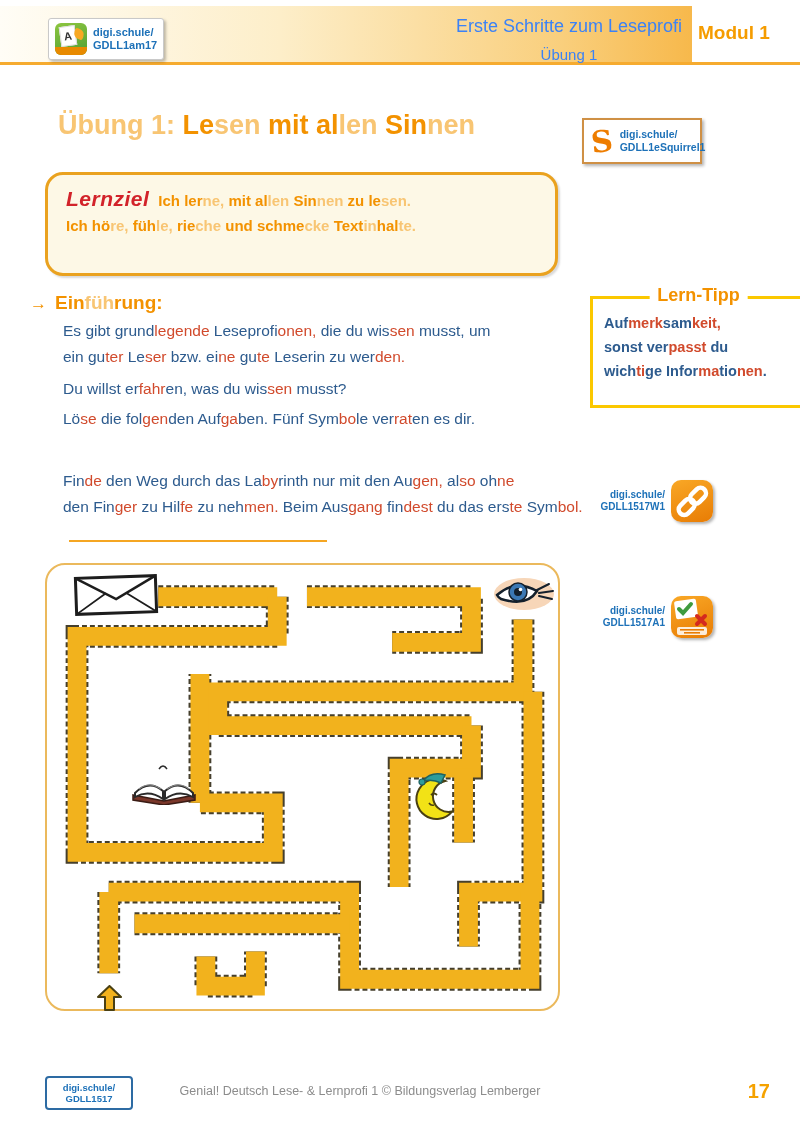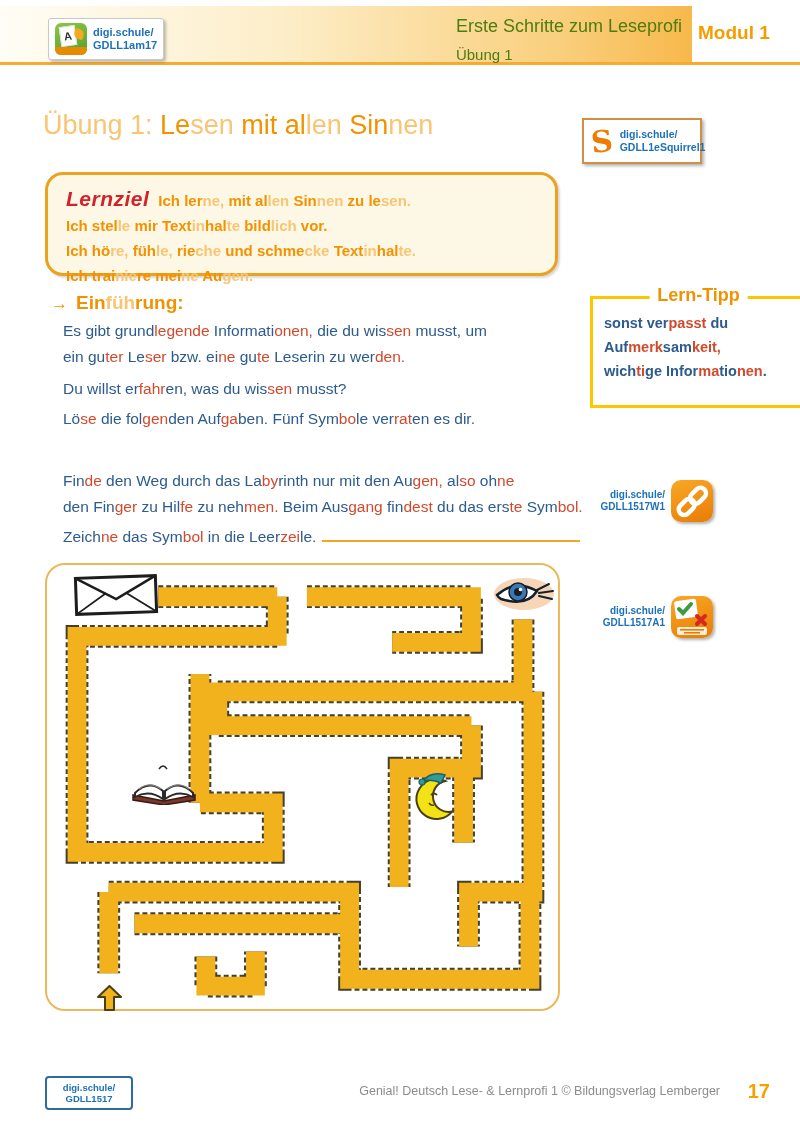--- a/index.html
+++ b/index.html
@@ -16,28 +16,28 @@
     display:flex;align-items:center;gap:6px;padding:2px 6px;box-sizing:border-box;}
   .app-icon{width:32px;height:32px;border-radius:6px;position:relative;flex:0 0 32px;
     background:linear-gradient(160deg,#8dc63f,#4f9e35);overflow:hidden;}
   .app-icon .card{position:absolute;left:5px;top:3px;width:14px;height:18px;background:#fff;
     transform:rotate(-8deg);border:1px solid #ddd;font-weight:bold;font-size:11px;color:#333;
     text-align:center;line-height:18px;}
   .app-icon .arrow{position:absolute;right:3px;top:6px;width:10px;height:10px;background:#f7a823;
     border-radius:2px 6px 2px 6px;transform:rotate(20deg);}
   .app-icon .band{position:absolute;left:0;bottom:0;width:100%;height:8px;background:#e88a00;}
   .badge-text{font-weight:bold;color:var(--link_blue);font-size:11px;line-height:1.2;}
-  .hdr-title{position:absolute;right:118px;top:16px;text-align:left;color:#4d7c0f;}
+  .hdr-title{position:absolute;right:118px;top:16px;text-align:center;color:#3b82f6;}
   .hdr-title .l1{font-size:18px;}
   .hdr-title .l2{font-size:15px;margin-top:9px;}
   .hdr-modul{position:absolute;right:14px;top:22px;width:88px;text-align:left;
     font-size:19px;font-weight:bold;color:#f59c00;}
 
   
-  .main-title{position:absolute;left:43px;top:110px;font-size:27px;font-weight:normal;}
+  .main-title{position:absolute;left:58px;top:110px;font-size:27px;font-weight:bold;}
 
   
   .seg-b{color:var(--text_blue);}
   .seg-r{color:var(--text_red);text-align:right;}
   .seg-d{color:var(--accent_orange);}
   .seg-l{color:var(--light_orange);}
 
   
   .sq-badge{position:absolute;left:582px;top:118px;width:120px;height:46px;background:#fff;
     border:2px solid #cf9045;box-shadow:2px 2px 3px rgba(0,0,0,.3);
@@ -83,21 +83,21 @@
   .maze-box svg{position:absolute;left:0;top:0;}
   .maze-outline{fill:none;stroke:#453f2d;stroke-width:23px;stroke-dasharray:5 3;}
   .maze-fill{fill:none;stroke:var(--maze_yellow);stroke-width:19px;}
   .maze-icon{position:absolute;}
 
   
   .ft-badge{position:absolute;left:45px;top:1076px;width:88px;height:34px;box-sizing:border-box;
     border:2px solid #2d6ba3;border-radius:4px;background:#fff;display:flex;flex-direction:column;
     align-items:center;justify-content:center;}
   .ft-badge .badge-text{font-size:9.5px;text-align:center;}
-  .ft-credit{position:absolute;left:0;top:1084px;width:720px;text-align:right;
+  .ft-credit{position:absolute;left:0;top:1084px;width:720px;text-align:center;
     font-size:12.5px;color:var(--footer_grey);}
   .ft-page{position:absolute;right:30px;top:1080px;font-size:20px;font-weight:bold;
     color:#f5a200;}
 </style>
 </head>
 <body>
 
 <div class="page">
 
   <div class="hdr-band"></div>
@@ -127,50 +127,48 @@
   <div class="sq-badge">
     <div class="sq-logo">S</div>
     <div class="sq-text">
       <div>digi.schule/</div>
       <div>GDLL1eSquirrel1</div>
     </div>
   </div>
 
   <div class="lz-box">
     <div class="lz-line"><span class="lz-label">Lernziel</span><span><span class="seg-d">Ich ler</span><span class="seg-l">ne, </span><span class="seg-d">mit al</span><span class="seg-l">len </span><span class="seg-d">Sin</span><span class="seg-l">nen </span><span class="seg-d">zu le</span><span class="seg-l">sen.</span></span></div>
-    <div class="lz-line"><span class="seg-d">Ich stel</span><span class="seg-l">le </span><span class="seg-d">mir Text</span><span class="seg-l">in</span><span class="seg-d">hal</span><span class="seg-l">te </span><span class="seg-d">bild</span><span class="seg-l">lich </span><span class="seg-d">vor.</span></div>
     <div class="lz-line"><span class="seg-d">Ich hö</span><span class="seg-l">re, </span><span class="seg-d">füh</span><span class="seg-l">le, </span><span class="seg-d">rie</span><span class="seg-l">che </span><span class="seg-d">und schme</span><span class="seg-l">cke </span><span class="seg-d">Text</span><span class="seg-l">in</span><span class="seg-d">hal</span><span class="seg-l">te.</span></div>
-    <div class="lz-line"><span class="seg-d">Ich trai</span><span class="seg-l">nie</span><span class="seg-d">re </span><span class="seg-d">mei</span><span class="seg-l">ne </span><span class="seg-d">Au</span><span class="seg-l">gen.</span></div>
-  </div>
-
-  <div class="sec-head" style="left:51px;top:292px;">
+  </div>
+
+  <div class="sec-head" style="left:30px;top:292px;">
     <span class="sec-arrow">→</span><span><span class="seg-d">Ein</span><span class="seg-l">füh</span><span class="seg-d">rung:</span></span>
   </div>
   <div class="para" style="left:63px;top:318px;">
-    <div><span class="seg-b">Es gibt grund</span><span class="seg-r">legende</span><span class="seg-b"> Informati</span><span class="seg-r">onen,</span><span class="seg-b"> die du wis</span><span class="seg-r">sen</span><span class="seg-b"> musst, um</span></div>
+    <div><span class="seg-b">Es gibt grund</span><span class="seg-r">legende</span><span class="seg-b"> Leseprofi</span><span class="seg-r">onen,</span><span class="seg-b"> die du wis</span><span class="seg-r">sen</span><span class="seg-b"> musst, um</span></div>
     <div><span class="seg-b">ein gu</span><span class="seg-r">ter</span><span class="seg-b"> Le</span><span class="seg-r">ser</span><span class="seg-b"> bzw. ei</span><span class="seg-r">ne</span><span class="seg-b"> gu</span><span class="seg-r">te</span><span class="seg-b"> Leserin zu wer</span><span class="seg-r">den.</span></div>
   </div>
   <div class="para" style="left:63px;top:376px;"><span class="seg-b">Du willst er</span><span class="seg-r">fahr</span><span class="seg-b">en, was du wis</span><span class="seg-r">sen</span><span class="seg-b"> musst?</span></div>
   <div class="para" style="left:63px;top:406px;"><span class="seg-b">Lö</span><span class="seg-r">se</span><span class="seg-b"> die fol</span><span class="seg-r">gen</span><span class="seg-b">den Auf</span><span class="seg-r">ga</span><span class="seg-b">ben. Fünf Sym</span><span class="seg-r">bo</span><span class="seg-b">le ver</span><span class="seg-r">rat</span><span class="seg-b">en es dir.</span></div>
 
   <div class="tipp-box">
     <div class="tipp-title">Lern-Tipp</div>
     <div class="tipp-lines">
+      <div class="tipp-line"><span class="seg-b">Auf</span><span class="seg-r">merk</span><span class="seg-b">sam</span><span class="seg-r">keit,</span></div>
       <div class="tipp-line"><span class="seg-b">sonst ver</span><span class="seg-r">passt</span><span class="seg-b"> du</span></div>
-      <div class="tipp-line"><span class="seg-b">Auf</span><span class="seg-r">merk</span><span class="seg-b">sam</span><span class="seg-r">keit,</span></div>
       <div class="tipp-line"><span class="seg-b">wich</span><span class="seg-r">ti</span><span class="seg-b">ge Infor</span><span class="seg-r">ma</span><span class="seg-b">tio</span><span class="seg-r">nen</span><span class="seg-b">.</span></div>
     </div>
   </div>
 
   <div class="para" style="left:63px;top:468px;">
     <div><span class="seg-b">Fin</span><span class="seg-r">de</span><span class="seg-b"> den Weg durch das La</span><span class="seg-r">by</span><span class="seg-b">rinth nur mit den Au</span><span class="seg-r">gen,</span><span class="seg-b"> al</span><span class="seg-r">so</span><span class="seg-b"> oh</span><span class="seg-r">ne</span></div>
     <div><span class="seg-b">den Fin</span><span class="seg-r">ger</span><span class="seg-b"> zu Hil</span><span class="seg-r">fe</span><span class="seg-b"> zu neh</span><span class="seg-r">men.</span><span class="seg-b"> Beim Aus</span><span class="seg-r">gang</span><span class="seg-b"> fin</span><span class="seg-r">dest</span><span class="seg-b"> du das ers</span><span class="seg-r">te</span><span class="seg-b"> Sym</span><span class="seg-r">bol.</span></div>
   </div>
   <div class="para" style="left:63px;top:524px;">
-    <span><span class="seg-b">Zeich</span><span class="seg-r">ne</span><span class="seg-b"> das Sym</span><span class="seg-r">bol</span><span class="seg-b"> in die Leer</span><span class="seg-r">zei</span><span class="seg-b">le.</span></span><span class="blank-line"></span>
+    <span class="blank-line"></span>
   </div>
 
   <div class="link-badge" style="left:578px;top:480px;">
     <div class="badge-text">
       <div>digi.schule/</div>
       <div>GDLL1517W1</div>
     </div>
     <div class="sq-icon">
       <svg width="42" height="42" viewBox="0 0 42 42">
         <g transform="rotate(-45 21 21)" fill="none" stroke="#fff" stroke-width="4.5">

